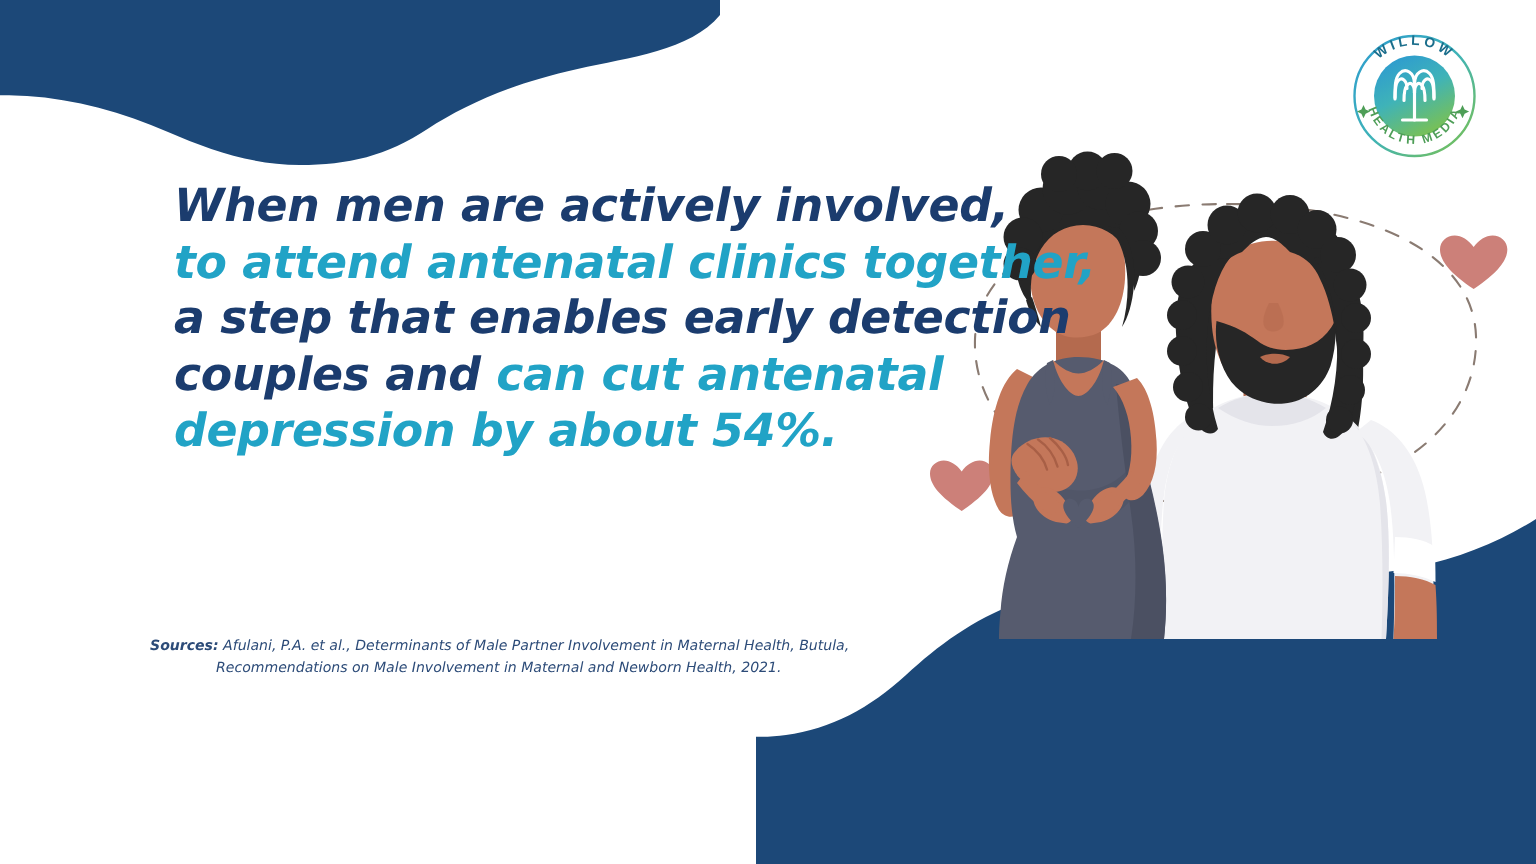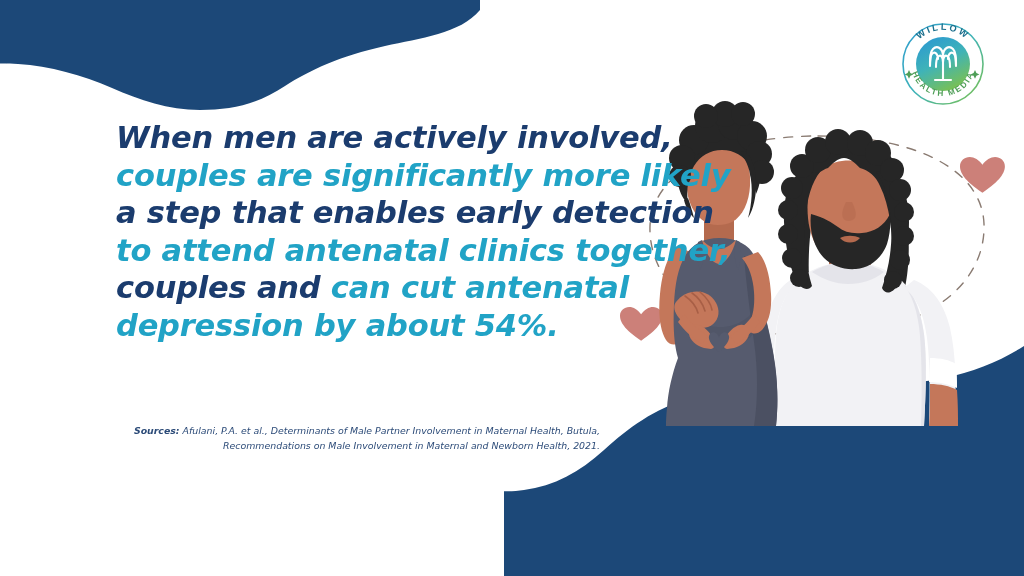--- a/index.html
+++ b/index.html
@@ -50,21 +50,20 @@
   #sources-block {
     position: absolute;
     left: 100px;
     top: 423px;
     width: 500px;
     font-family: "DejaVu Sans", sans-serif;
     font-size: 9.4px;
     line-height: 15.2px;
     font-style: italic;
     color: #2C4B78;
-    text-align: right;
   }
   #sources-block .src-line { white-space: nowrap; }
   #sources-label {
     font-weight: 700;
     font-style: italic;
   }
   .src-indent { padding-left: 44px; }
 
   
   #illustration {
@@ -304,27 +303,24 @@
       </g>
 
     </g>
   </svg>
 
   <div id="quote-block">
     <div class="quote-line">
       <span class="nv">When men are actively involved,</span>
     </div>
     <div class="quote-line">
-      <span class="tl">couples are significantly more likely</span>
+      <span class="tl">to attend antenatal clinics together,</span>
     </div>
     <div class="quote-line">
       <span class="nv">a step that enables early detection</span>
-    </div>
-    <div class="quote-line">
-      <span class="tl">to attend antenatal clinics together,</span>
     </div>
     <div class="quote-line">
       <span class="nv">couples and </span><span class="tl">can cut antenatal</span>
     </div>
     <div class="quote-line">
       <span class="tl">depression by about 54%.</span>
     </div>
   </div>
 
   <div id="sources-block">

